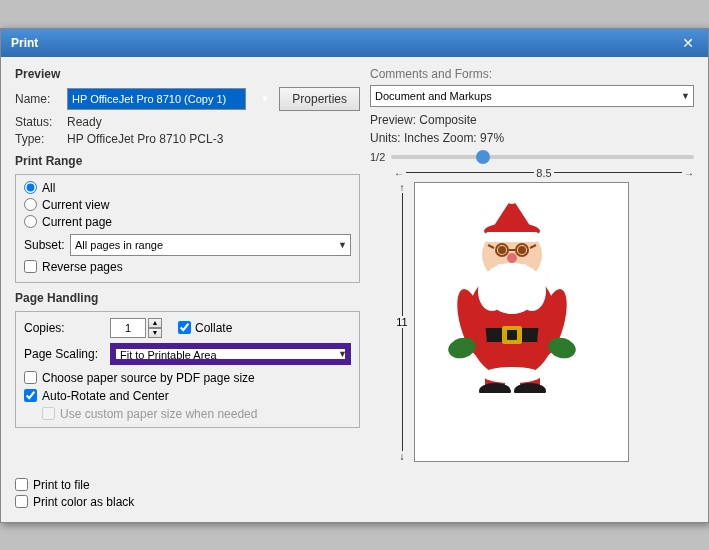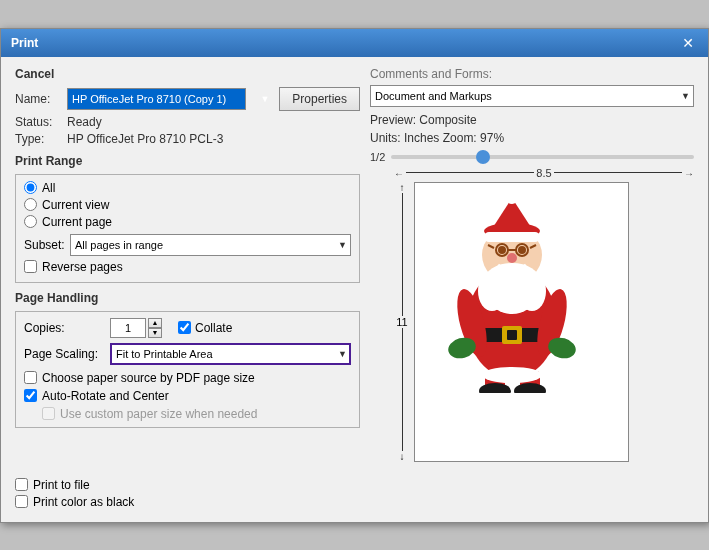--- a/index.html
+++ b/index.html
@@ -242,21 +242,21 @@
       margin-bottom: 5px;
     }
     .scaling-label { width: 80px; }
     .scaling-select-wrapper {
       position: relative;
       flex: 1;
     }
     .scaling-select {
       width: 100%;
       height: 22px;
-      border: 2px solid #4c1d95;
+      border: 6px solid #4c1d95;
       background: white;
       padding: 0 18px 0 4px;
       font-size: 11px;
       appearance: none;
       -webkit-appearance: none;
     }
     .scaling-select-wrapper::after {
       content: '▼';
       position: absolute;
       right: 4px;
@@ -339,21 +339,21 @@
   <div class="title-bar">
     <span>Print</span>
     <button class="title-bar-close">✕</button>
   </div>
 
   <div class="dialog-body">
 
     <div class="left-panel">
 
       <div class="printer-section">
-        <div class="section-label">Cancel</div>
+        <div class="section-label">Preview</div>
         <div class="printer-name-row">
           <span class="field-label">Name:</span>
           <div class="select-wrapper">
             <select class="printer-select"><option>HP OfficeJet Pro 8710 (Copy 1)</option></select>
           </div>
           <button class="btn">Properties</button>
         </div>
         <div class="field-row">
           <span class="field-label">Status:</span>
           <span class="field-value">Ready</span>

